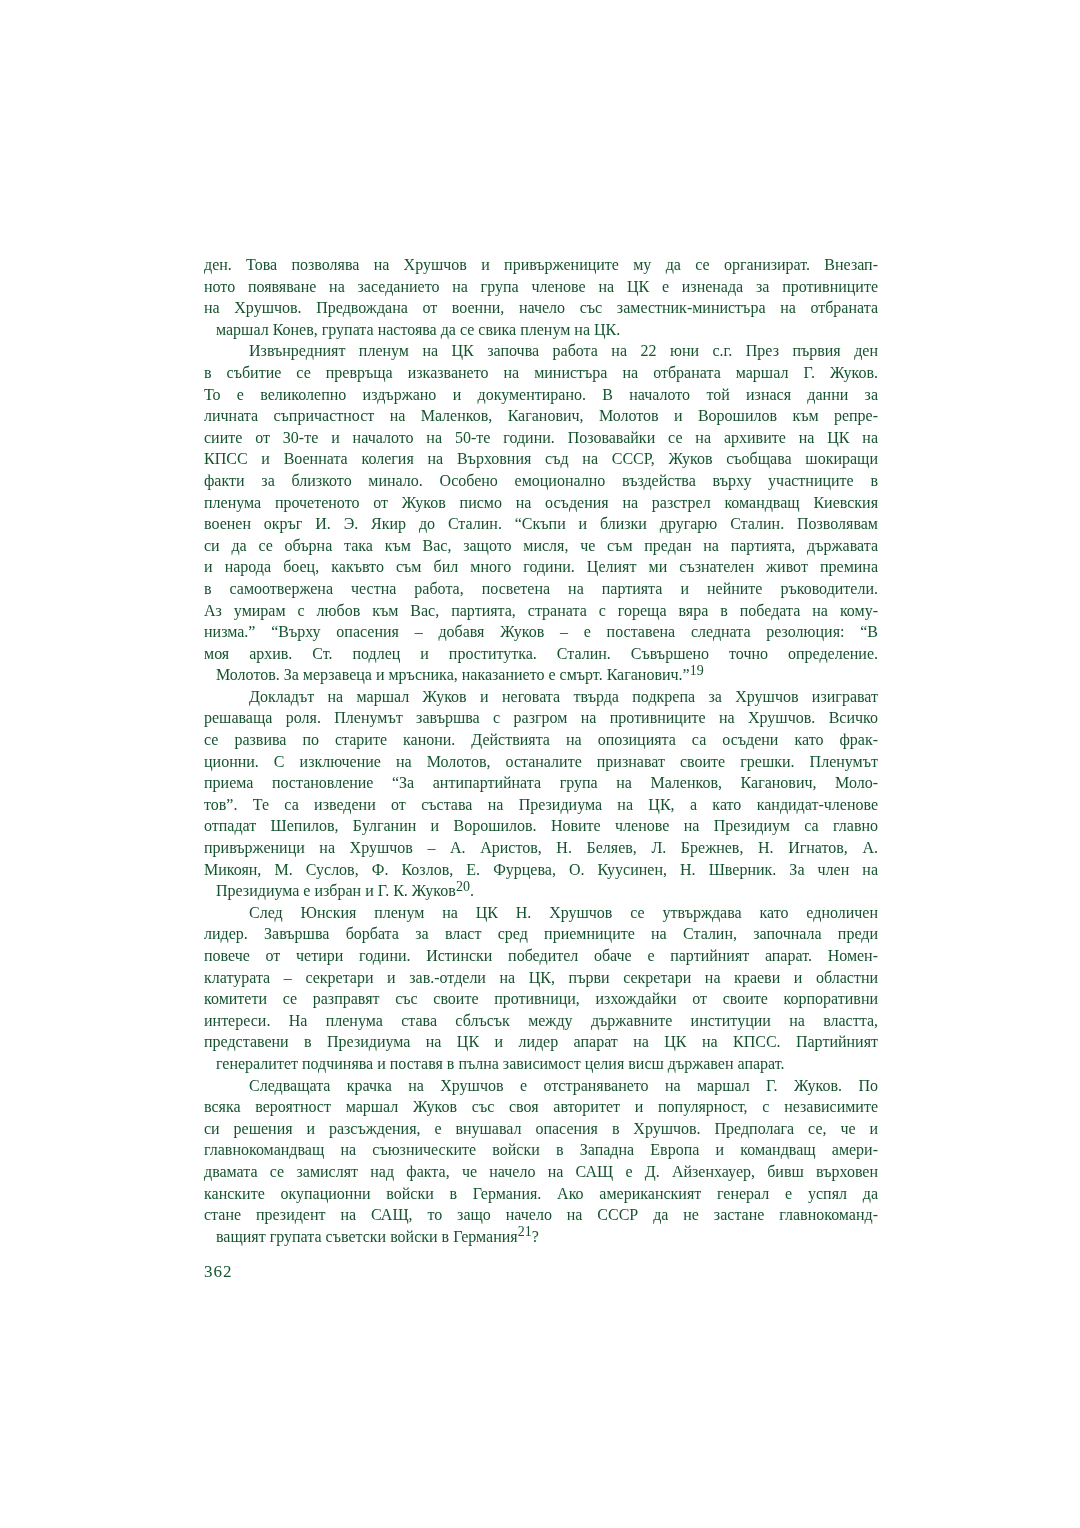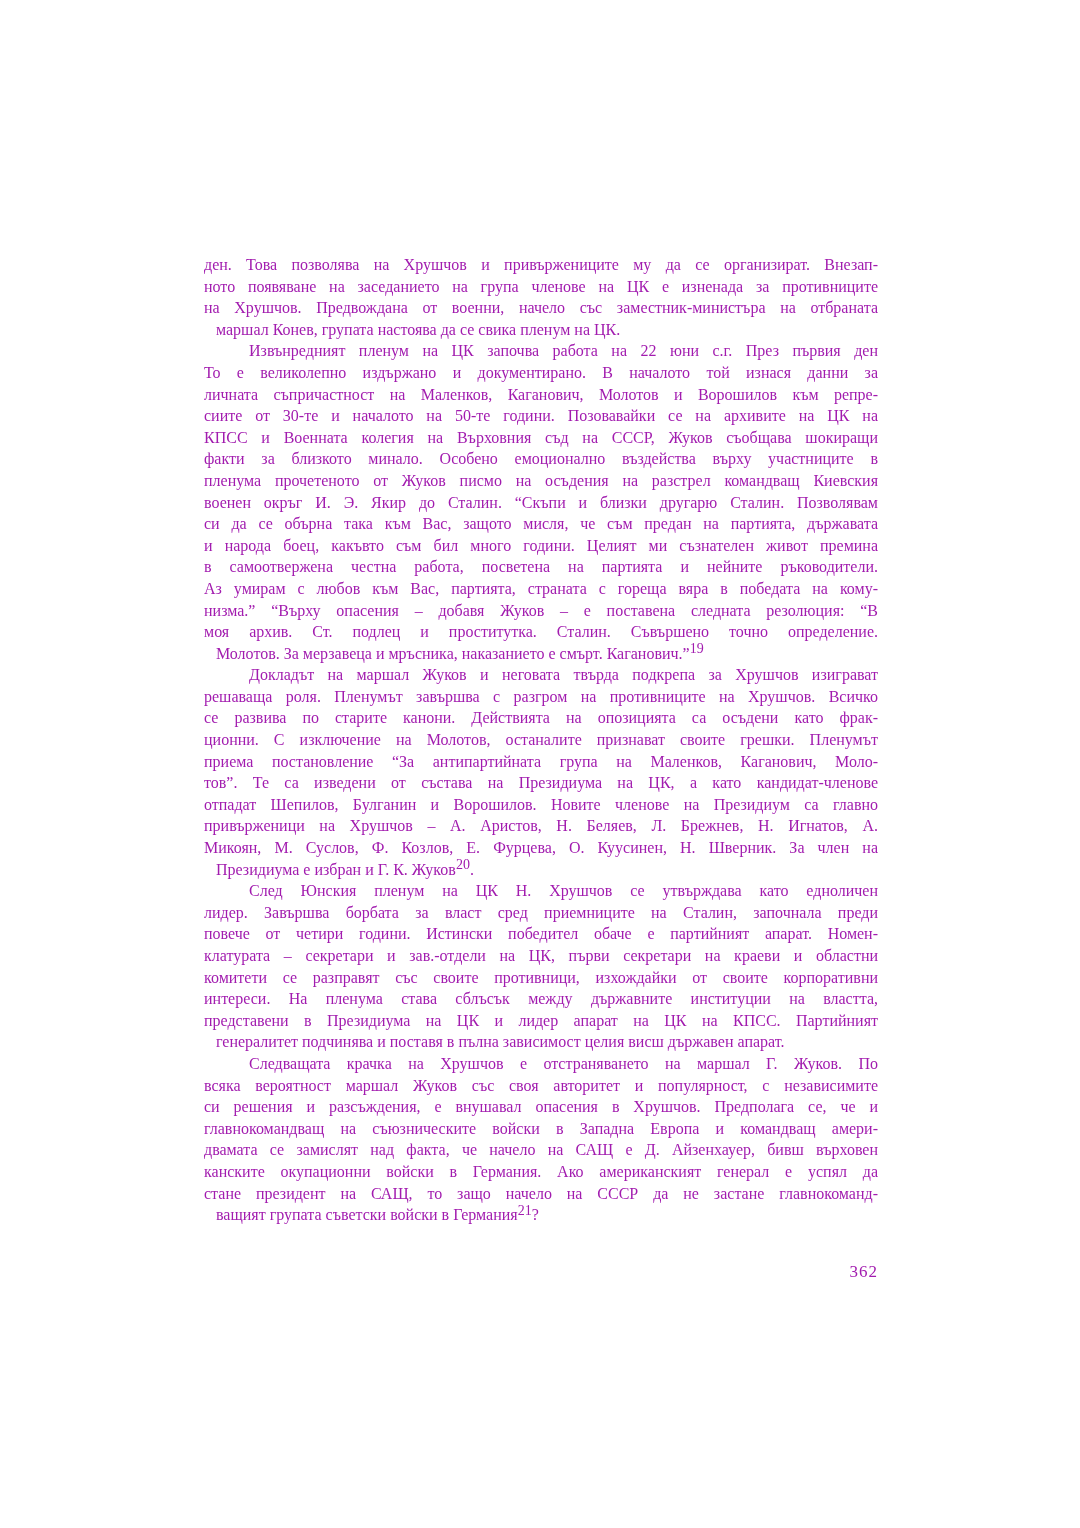--- a/index.html
+++ b/index.html
@@ -7,21 +7,21 @@
     padding: 0;
     background: #ffffff;
   }
   .page {
     position: relative;
     width: 1080px;
     height: 1528px;
     background: #ffffff;
     overflow: hidden;
     font-family: "Liberation Serif", "DejaVu Serif", serif;
-    color: #a21caf;
+    color: #14532d;
   }
   .text-block {
     position: absolute;
     left: 204px;
     top: 254px;
     width: 674px;
     font-size: 16px;
   }
   .para {
     margin: 0;
@@ -48,38 +48,39 @@
     font-size: 14px;
     position: relative;
     top: -5.5px;
     line-height: 0;
   }
   .page-number {
     position: absolute;
     left: 204px;
     top: 1262px;
     width: 674px;
-    text-align: right;
+    text-align: left;
     font-size: 17px;
     letter-spacing: 1px;
   }
 </style>
 </head>
 <body>
 
 <div class="page">
   <div class="text-block">
       <div class="para">
         <div class="line first"><span>ден. Това позволява на Хрушчов и привържениците му да се организират. Внезап-</span></div>
         <div class="line"><span>ното появяване на заседанието на група членове на ЦК е изненада за противниците</span></div>
         <div class="line"><span>на Хрушчов. Предвождана от военни, начело със заместник-министъра на отбраната</span></div>
         <div class="line last"><span>маршал Конев, групата настоява да се свика пленум на ЦК.</span></div>
       </div>
       <div class="para indent">
         <div class="line first"><span>Извънредният пленум на ЦК започва работа на 22 юни с.г. През първия ден</span></div>
+        <div class="line"><span>в събитие се превръща изказването на министъра на отбраната маршал Г. Жуков.</span></div>
         <div class="line"><span>То е великолепно издържано и документирано. В началото той изнася данни за</span></div>
         <div class="line"><span>личната съпричастност на Маленков, Каганович, Молотов и Ворошилов към репре-</span></div>
         <div class="line"><span>сиите от 30-те и началото на 50-те години. Позовавайки се на архивите на ЦК на</span></div>
         <div class="line"><span>КПСС и Военната колегия на Върховния съд на СССР, Жуков съобщава шокиращи</span></div>
         <div class="line"><span>факти за близкото минало. Особено емоционално въздейства върху участниците в</span></div>
         <div class="line"><span>пленума прочетеното от Жуков писмо на осъдения на разстрел командващ Киевския</span></div>
         <div class="line"><span>военен окръг И. Э. Якир до Сталин. “Скъпи и близки другарю Сталин. Позволявам</span></div>
         <div class="line"><span>си да се обърна така към Вас, защото мисля, че съм предан на партията, държавата</span></div>
         <div class="line"><span>и народа боец, какъвто съм бил много години. Целият ми съзнателен живот премина</span></div>
         <div class="line"><span>в самоотвержена честна работа, посветена на партията и нейните ръководители.</span></div>

